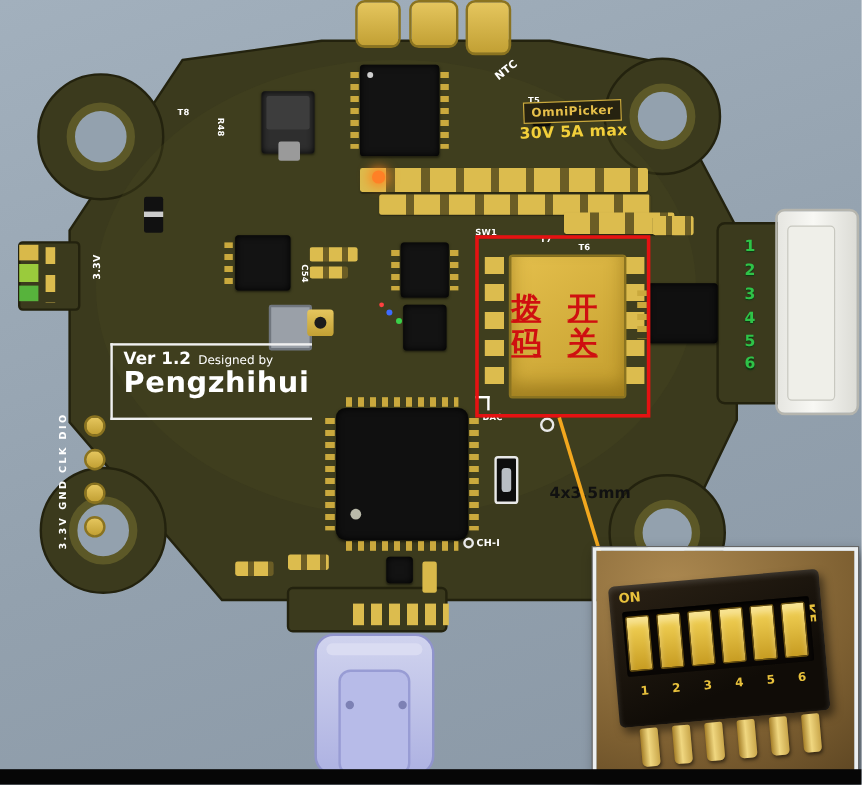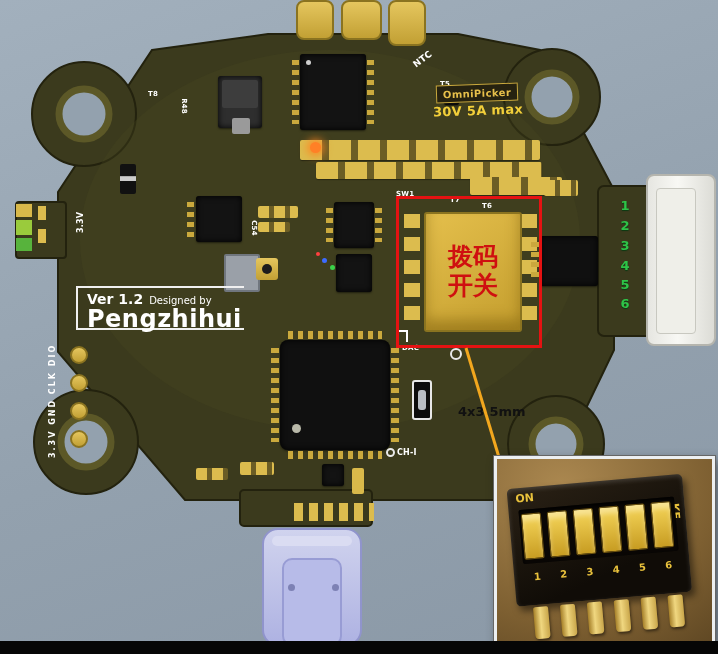--- a/index.html
+++ b/index.html
@@ -13,29 +13,29 @@
         box-shadow:inset 0 0 6px #000,0 1px 2px rgba(0,0,0,.5);z-index:2;}
   .goldpad{position:absolute;background:linear-gradient(#e5c65e,#c2a034);border:2px solid #8a7320;z-index:2;}
   .capsrow{position:absolute;background:repeating-linear-gradient(90deg,#dcbc4e 0 22px,#6b5d25 22px 29px);
            border-radius:2px;box-shadow:0 1px 1px rgba(0,0,0,.35);z-index:2;}
   .capsrow-s{position:absolute;background:repeating-linear-gradient(90deg,#dcbc4e 0 11px,#6b5d25 11px 16px);
            border-radius:2px;z-index:2;}
   .pins-v{position:absolute;background:repeating-linear-gradient(180deg,#caa93d 0 5px,rgba(0,0,0,0) 5px 10px);z-index:2;}
   .pins-h{position:absolute;background:repeating-linear-gradient(90deg,#caa93d 0 5px,rgba(0,0,0,0) 5px 10px);z-index:2;}
   .padcol{position:absolute;background:repeating-linear-gradient(180deg,#dcbc4e 0 14px,rgba(0,0,0,0) 14px 23px);z-index:2;}
   .dot{position:absolute;border-radius:50%;z-index:3;}
-  .ver-box{position:absolute;left:76px;top:286px;width:168px;height:44px;z-index:3;
+  .ver-box{position:absolute;left:92px;top:286px;width:168px;height:64px;z-index:3;
            border:2px solid #f0f0f0;border-right:none;padding:3px 0 0 9px;color:#fff;box-sizing:border-box;}
   .ver-line1{font-size:14px;font-weight:bold;}
   .ver-line1 .small{font-size:10px;font-weight:normal;margin-left:6px;}
   .ver-line2{font-size:24px;font-weight:bold;letter-spacing:.5px;line-height:1.05;}
   .dip-body{position:absolute;left:424px;top:212px;width:94px;height:116px;z-index:3;
             background:linear-gradient(145deg,#e4bf4c,#c49e2e);border:2px solid #8a7320;border-radius:3px;
-            box-shadow:inset 0 -10px 14px rgba(120,90,10,.5);display:flex;flex-direction:column;
-            align-items:center;justify-content:center;color:#cf1010;font-weight:bold;font-size:25px;line-height:1.15;}
+            box-shadow:inset 0 -10px 14px rgba(120,90,10,.5);display:flex;flex-direction:row;
+            align-items:center;justify-content:center;color:#cf1010;font-weight:bold;font-size:25px;line-height:1.15;text-decoration:underline;}
   .red-box{position:absolute;left:396px;top:196px;width:146px;height:152px;border:3px solid #e51212;z-index:4;box-sizing:border-box;}
   .green-pin{position:absolute;left:617px;width:16px;text-align:center;color:#2fc348;font-weight:bold;font-size:13px;
              text-shadow:0 1px 1px #0a3a12;z-index:3;}
   .dim-label{position:absolute;left:458px;top:404px;color:#111;font-weight:bold;font-size:13px;z-index:3;}
   .inset{position:absolute;left:494px;top:456px;width:221px;height:195px;z-index:6;box-sizing:border-box;
          border:3px solid #eceff1;box-shadow:0 0 0 1px #666,3px 4px 10px rgba(0,0,0,.45);
          background:radial-gradient(130% 130% at 30% 15%,#ab8850 0%,#7d5f31 55%,#4e3a1c 100%);overflow:hidden;}
   .inset-group{position:absolute;left:16px;top:16px;width:182px;height:168px;transform:rotate(-5deg);}
   .sw-body{position:absolute;left:0;top:6px;width:176px;height:118px;border-radius:5px;
            background:linear-gradient(160deg,#2a2115,#100c07 70%);

